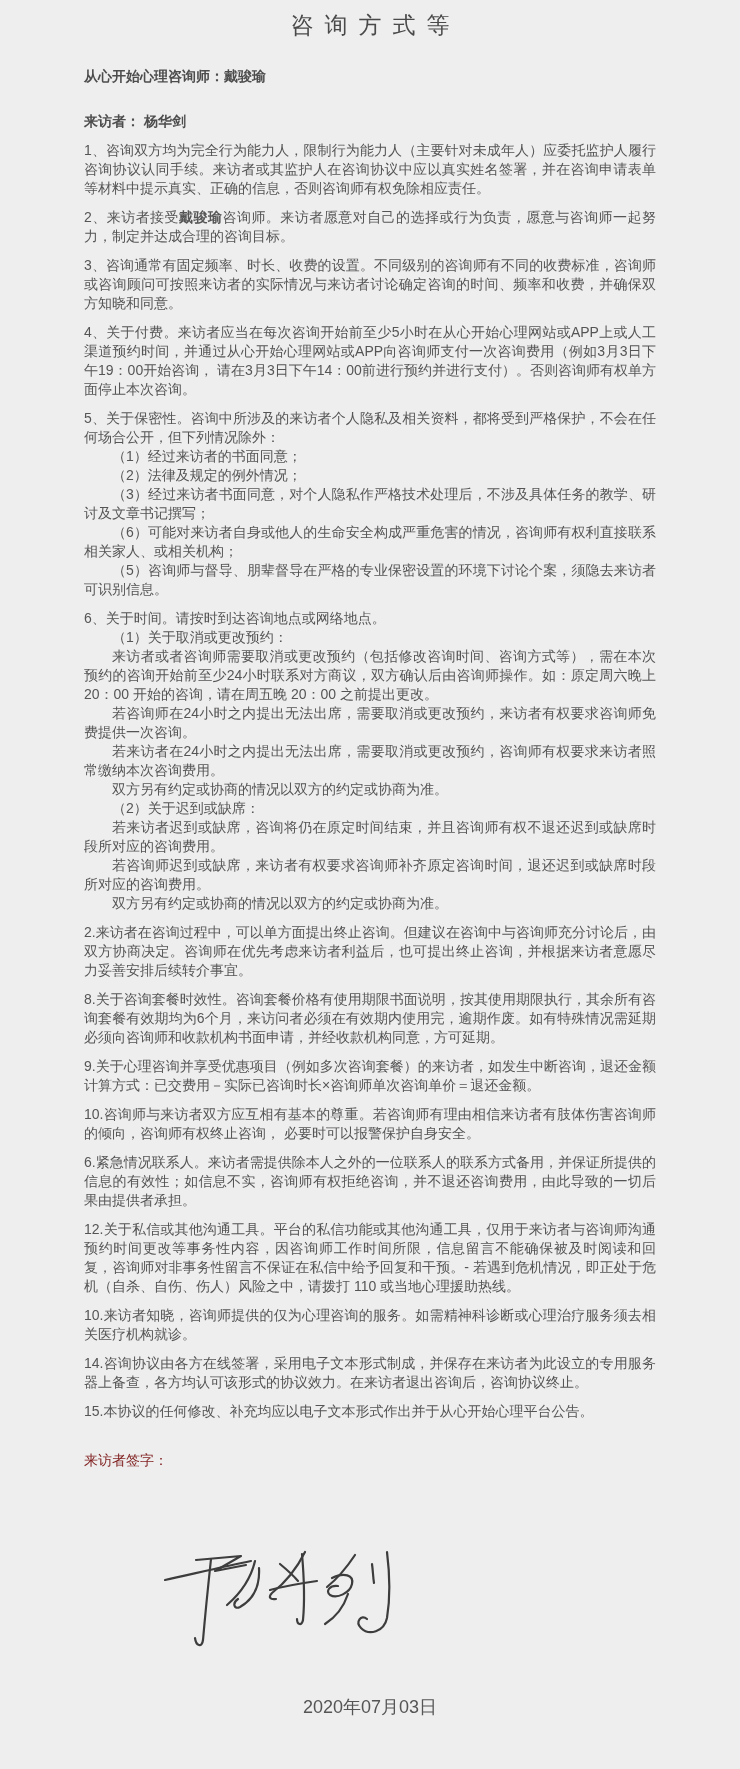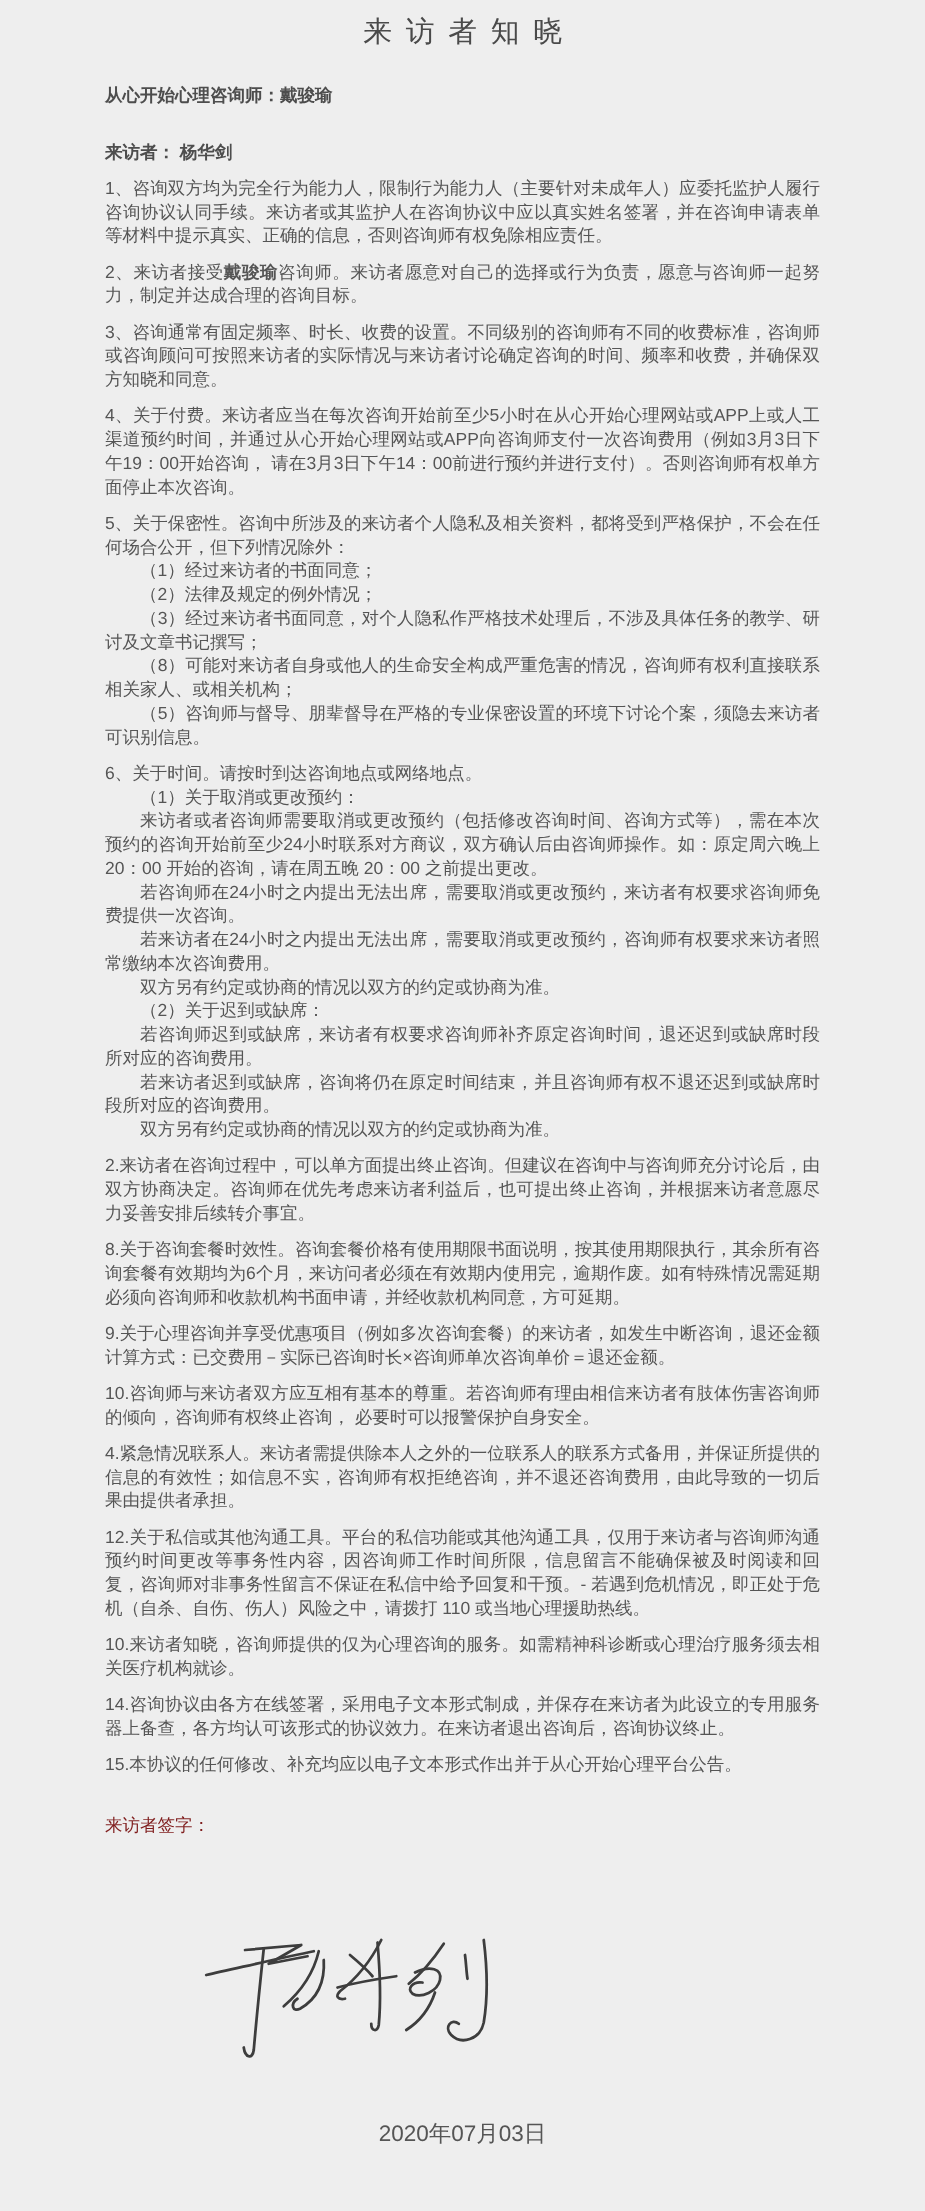--- a/index.html
+++ b/index.html
@@ -65,52 +65,52 @@
     font-size: 18px;
     line-height: 19px;
     color: #555555;
   }
 </style>
 </head>
 <body>
 
 <div class="page">
 
-  <h1 class="doc-title">来访者知晓</h1>
+  <h1 class="doc-title">咨询方式等</h1>
 
   <div class="hdr-line">从心开始心理咨询师：戴骏瑜</div>
 
   <div class="hdr-line">来访者： 杨华剑</div>
 
   <div class="body-blocks">
       <p class="para">1、咨询双方均为完全行为能力人，限制行为能力人（主要针对未成年人）应委托监护人履行咨询协议认同手续。来访者或其监护人在咨询协议中应以真实姓名签署，并在咨询申请表单等材料中提示真实、正确的信息，否则咨询师有权免除相应责任。</p>
       <p class="para"><span>2、来访者接受</span><span style="font-weight: bold;">戴骏瑜</span><span>咨询师。来访者愿意对自己的选择或行为负责，愿意与咨询师一起努力，制定并达成合理的咨询目标。</span></p>
       <p class="para">3、咨询通常有固定频率、时长、收费的设置。不同级别的咨询师有不同的收费标准，咨询师或咨询顾问可按照来访者的实际情况与来访者讨论确定咨询的时间、频率和收费，并确保双方知晓和同意。</p>
       <p class="para">4、关于付费。来访者应当在每次咨询开始前至少5小时在从心开始心理网站或APP上或人工渠道预约时间，并通过从心开始心理网站或APP向咨询师支付一次咨询费用（例如3月3日下午19：00开始咨询， 请在3月3日下午14：00前进行预约并进行支付）。否则咨询师有权单方面停止本次咨询。</p>
       <p class="para">5、关于保密性。咨询中所涉及的来访者个人隐私及相关资料，都将受到严格保护，不会在任何场合公开，但下列情况除外：</p>
       <p class="sub">（1）经过来访者的书面同意；</p>
       <p class="sub">（2）法律及规定的例外情况；</p>
       <p class="sub">（3）经过来访者书面同意，对个人隐私作严格技术处理后，不涉及具体任务的教学、研讨及文章书记撰写；</p>
-      <p class="sub">（8）可能对来访者自身或他人的生命安全构成严重危害的情况，咨询师有权利直接联系相关家人、或相关机构；</p>
+      <p class="sub">（6）可能对来访者自身或他人的生命安全构成严重危害的情况，咨询师有权利直接联系相关家人、或相关机构；</p>
       <p class="sub">（5）咨询师与督导、朋辈督导在严格的专业保密设置的环境下讨论个案，须隐去来访者可识别信息。</p>
       <p class="para">6、关于时间。请按时到达咨询地点或网络地点。</p>
       <p class="sub">（1）关于取消或更改预约：</p>
       <p class="sub">来访者或者咨询师需要取消或更改预约（包括修改咨询时间、咨询方式等），需在本次预约的咨询开始前至少24小时联系对方商议，双方确认后由咨询师操作。如：原定周六晚上 20：00 开始的咨询，请在周五晚 20：00 之前提出更改。</p>
       <p class="sub">若咨询师在24小时之内提出无法出席，需要取消或更改预约，来访者有权要求咨询师免费提供一次咨询。</p>
       <p class="sub">若来访者在24小时之内提出无法出席，需要取消或更改预约，咨询师有权要求来访者照常缴纳本次咨询费用。</p>
       <p class="sub">双方另有约定或协商的情况以双方的约定或协商为准。</p>
       <p class="sub">（2）关于迟到或缺席：</p>
+      <p class="sub">若来访者迟到或缺席，咨询将仍在原定时间结束，并且咨询师有权不退还迟到或缺席时段所对应的咨询费用。</p>
       <p class="sub">若咨询师迟到或缺席，来访者有权要求咨询师补齐原定咨询时间，退还迟到或缺席时段所对应的咨询费用。</p>
-      <p class="sub">若来访者迟到或缺席，咨询将仍在原定时间结束，并且咨询师有权不退还迟到或缺席时段所对应的咨询费用。</p>
       <p class="sub">双方另有约定或协商的情况以双方的约定或协商为准。</p>
       <p class="para">2.来访者在咨询过程中，可以单方面提出终止咨询。但建议在咨询中与咨询师充分讨论后，由双方协商决定。咨询师在优先考虑来访者利益后，也可提出终止咨询，并根据来访者意愿尽力妥善安排后续转介事宜。</p>
       <p class="para">8.关于咨询套餐时效性。咨询套餐价格有使用期限书面说明，按其使用期限执行，其余所有咨询套餐有效期均为6个月，来访问者必须在有效期内使用完，逾期作废。如有特殊情况需延期必须向咨询师和收款机构书面申请，并经收款机构同意，方可延期。</p>
       <p class="para">9.关于心理咨询并享受优惠项目（例如多次咨询套餐）的来访者，如发生中断咨询，退还金额计算方式：已交费用－实际已咨询时长×咨询师单次咨询单价＝退还金额。</p>
       <p class="para">10.咨询师与来访者双方应互相有基本的尊重。若咨询师有理由相信来访者有肢体伤害咨询师的倾向，咨询师有权终止咨询， 必要时可以报警保护自身安全。</p>
-      <p class="para">4.紧急情况联系人。来访者需提供除本人之外的一位联系人的联系方式备用，并保证所提供的信息的有效性；如信息不实，咨询师有权拒绝咨询，并不退还咨询费用，由此导致的一切后果由提供者承担。</p>
+      <p class="para">6.紧急情况联系人。来访者需提供除本人之外的一位联系人的联系方式备用，并保证所提供的信息的有效性；如信息不实，咨询师有权拒绝咨询，并不退还咨询费用，由此导致的一切后果由提供者承担。</p>
       <p class="para">12.关于私信或其他沟通工具。平台的私信功能或其他沟通工具，仅用于来访者与咨询师沟通预约时间更改等事务性内容，因咨询师工作时间所限，信息留言不能确保被及时阅读和回复，咨询师对非事务性留言不保证在私信中给予回复和干预。- 若遇到危机情况，即正处于危机（自杀、自伤、伤人）风险之中，请拨打 110 或当地心理援助热线。</p>
       <p class="para">10.来访者知晓，咨询师提供的仅为心理咨询的服务。如需精神科诊断或心理治疗服务须去相关医疗机构就诊。</p>
       <p class="para">14.咨询协议由各方在线签署，采用电子文本形式制成，并保存在来访者为此设立的专用服务器上备查，各方均认可该形式的协议效力。在来访者退出咨询后，咨询协议终止。</p>
       <p class="para">15.本协议的任何修改、补充均应以电子文本形式作出并于从心开始心理平台公告。</p>
     </div>
 
   <div class="sig-label">来访者签字：</div>
 
   <div class="sig-area">
 

